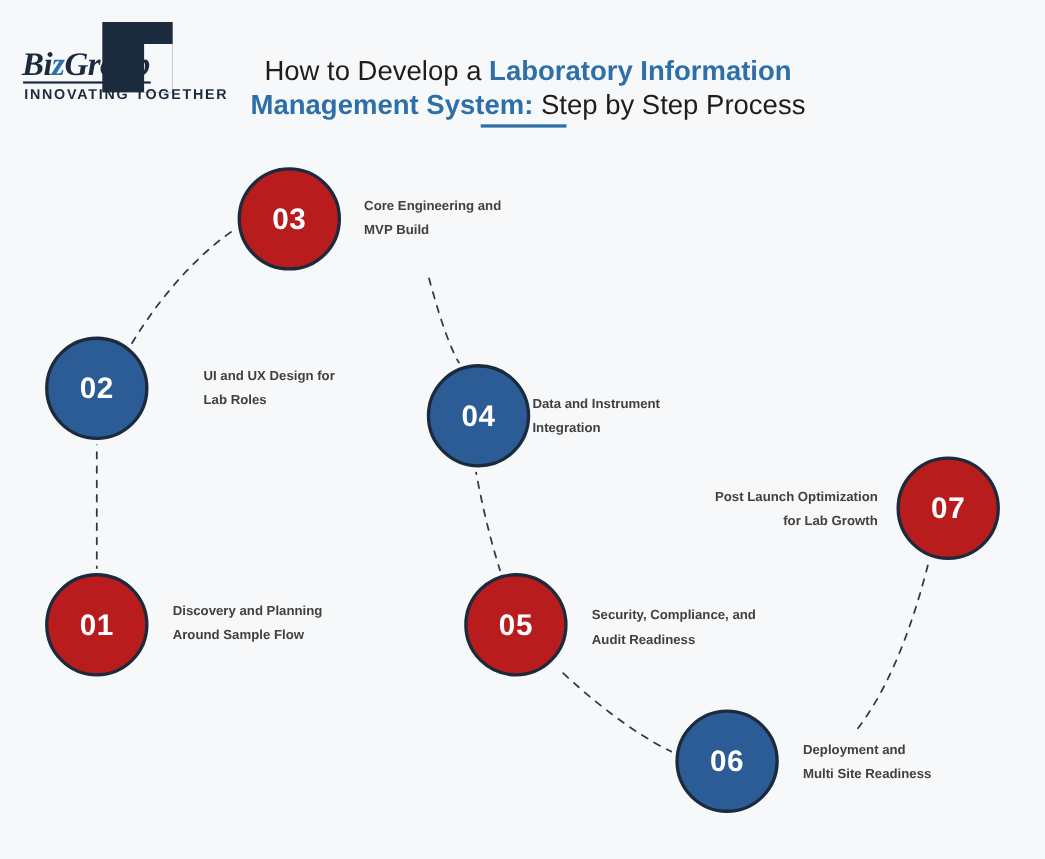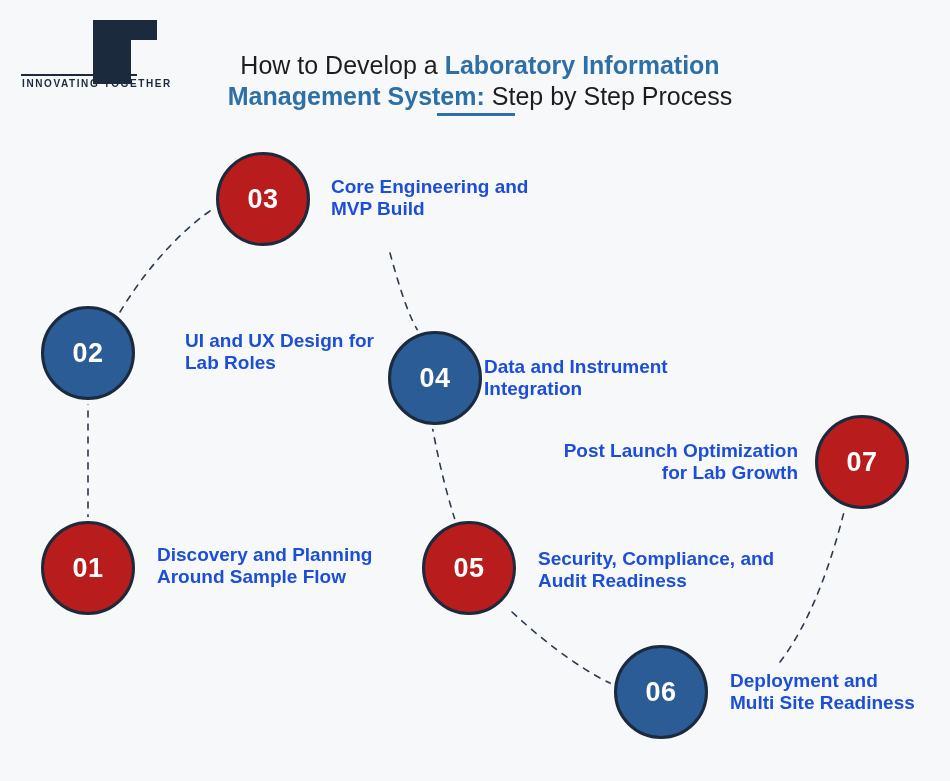--- a/index.html
+++ b/index.html
@@ -65,21 +65,21 @@
     left: 3px;
     top: 54px;
     width: 116px;
     height: 2px;
     background: #1b2a3d;
   }
   .logo-tag {
     position: absolute;
     left: 4px;
     top: 58px;
-    font-size: 10px;
+    font-size: 13px;
     letter-spacing: 1.6px;
     color: #1b2a3d;
     font-weight: bold;
     white-space: nowrap;
   }
 
   
   .title {
     position: absolute;
     left: 200px;
@@ -123,23 +123,23 @@
     border: 3px solid #1b2a3d;
     box-shadow: 0 0 0 4px #f7f8fa;
   }
   .node-dark {
     background: #2b5c96;
     border: 3px solid #1b2a3d;
     box-shadow: 0 0 0 4px #f7f8fa;
   }
   .node-label {
     position: absolute;
-    font-size: 19px;
+    font-size: 12px;
     line-height: 22px;
-    color: #1d4ed8;
+    color: #404040;
     font-weight: bold;
     white-space: pre-line;
   }
   .node-label.right { text-align: left; }
   .node-label.rightalign { text-align: right; }
 </style>
 </head>
 <body>
 
 <svg id="canvas" viewBox="0 0 950 781">
@@ -149,20 +149,21 @@
     <path d="M 390 253 C 400 290, 410 320, 420 334"></path>
     <path d="M 432 425 C 440 470, 450 505, 457 526"></path>
     <path d="M 512 612 C 555 652, 592 675, 612 684"></path>
     <path d="M 780 662 C 812 620, 832 560, 845 508"></path>
   </g>
 </svg>
 
 <div class="logo">
   <div class="logo-square"></div>
   <div class="logo-notch"></div>
+  <div class="logo-word"><span>Bi</span><span class="accent">z</span><span>Group</span></div>
   <div class="logo-rule"></div>
   <div class="logo-tag">INNOVATING TOGETHER</div>
 </div>
 
 <div class="title">
   <span>How to Develop a </span><span class="hl">Laboratory Information</span>
   <span class="hl">Management System:</span><span> Step by Step Process</span>
 </div>
 <div class="title-underline"></div>
 

